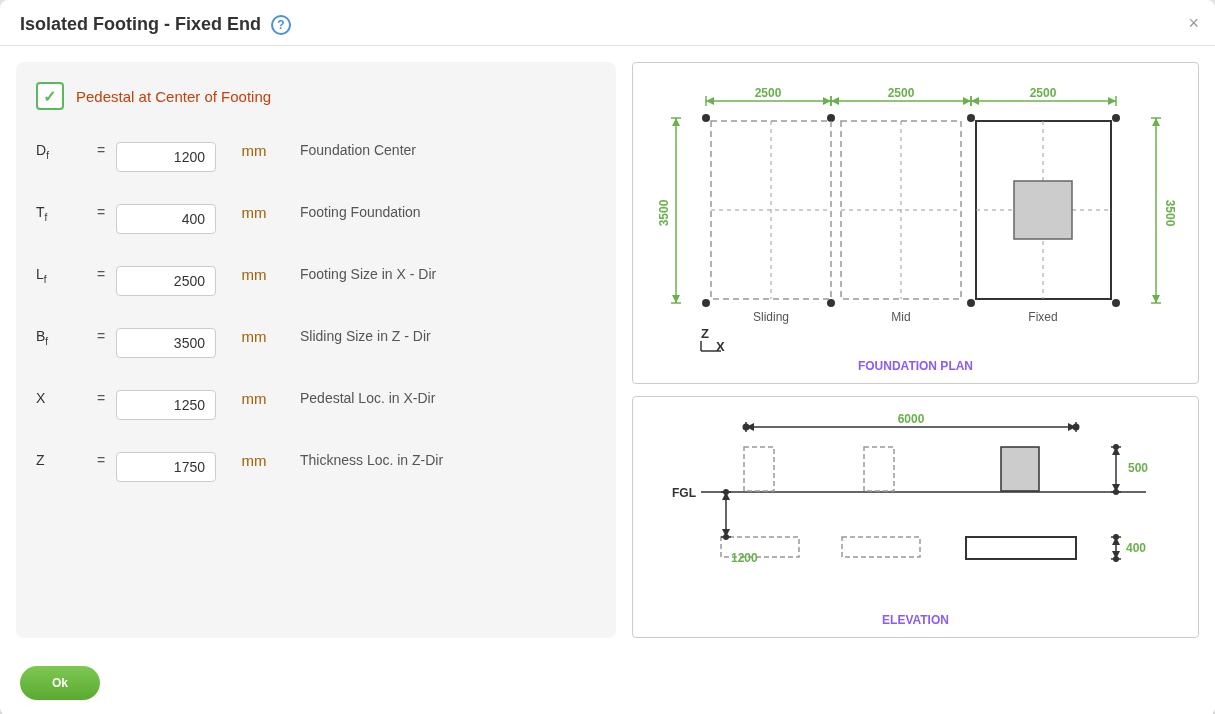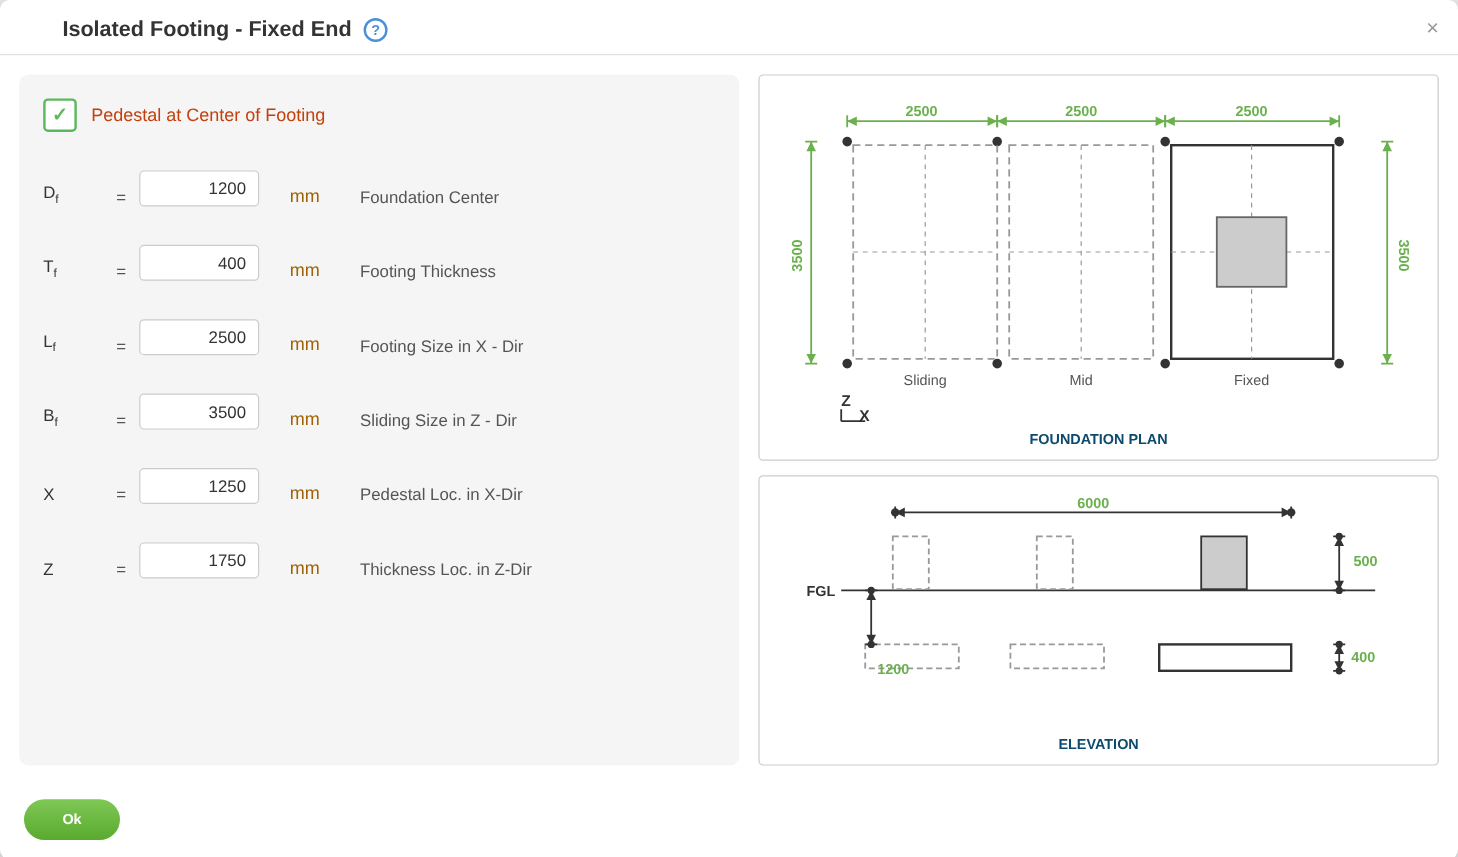--- a/index.html
+++ b/index.html
@@ -25,21 +25,20 @@
       display: flex;
       align-items: center;
       padding: 14px 20px 10px 20px;
       border-bottom: 1px solid #e0e0e0;
       gap: 10px;
     }
     .dialog-title {
       font-size: 18px;
       font-weight: 600;
       color: #333;
-      margin-left: 32px;
     }
     .help-icon {
       width: 20px;
       height: 20px;
       border-radius: 50%;
       border: 2px solid #4a90d9;
       color: #4a90d9;
       font-size: 12px;
       font-weight: bold;
       display: flex;
@@ -90,21 +89,21 @@
       font-weight: bold;
       cursor: pointer;
     }
     .checkbox-label {
       font-size: 15px;
       font-weight: 500;
       color: #c2410c;
     }
     .param-row {
       display: flex;
-      align-items: flex-end;
+      align-items: flex-start;
       margin-bottom: 16px;
       gap: 0;
       margin-top: 32px;
     }
     .param-symbol {
       width: 50px;
       font-size: 14px;
       color: #333;
     }
     .param-symbol sub {
@@ -152,21 +151,21 @@
       padding: 10px;
       position: relative;
       flex: 1;
       display: flex;
       flex-direction: column;
       align-items: center;
     }
     .diagram-label {
       font-size: 12px;
       font-weight: bold;
-      color: #0c4a6e;
+      color: #8b5cf6;
       text-align: left;
       margin-top: auto;
       padding-top: 6px;
     }
     svg text {
       font-family: Arial, sans-serif;
     }
     
     .dialog-footer {
       padding: 12px 20px 16px 20px;
@@ -207,21 +206,21 @@
         <input class="param-input" type="text" value="1200" style="">
         <span class="param-unit">mm</span>
         <span class="param-desc">Foundation Center</span>
       </div>
 
       <div class="param-row">
         <span class="param-symbol">T<sub>f</sub></span>
         <span class="param-equals">=</span>
         <input class="param-input" type="text" value="400" style="">
         <span class="param-unit">mm</span>
-        <span class="param-desc">Footing Thickness</span>
+        <span class="param-desc">Footing Foundation</span>
       </div>
 
       <div class="param-row">
         <span class="param-symbol">L<sub>f</sub></span>
         <span class="param-equals">=</span>
         <input class="param-input" type="text" value="2500" style="">
         <span class="param-unit">mm</span>
         <span class="param-desc">Footing Size in X - Dir</span>
       </div>
 

